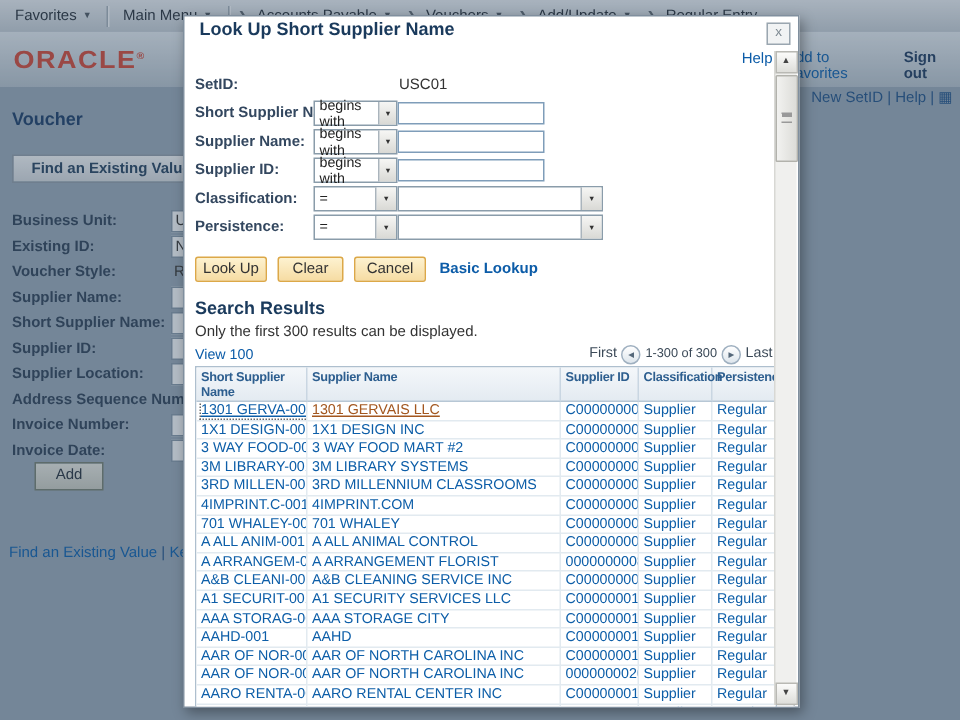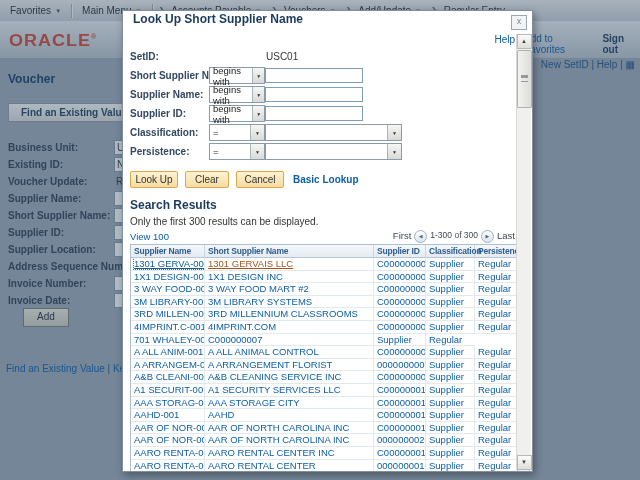--- a/index.html
+++ b/index.html
@@ -173,21 +173,21 @@
         <span class="bg-label">Business Unit:</span>
         <span class="bg-box">USC</span>
       </div>
 
       <div class="bg-field">
         <span class="bg-label">Existing ID:</span>
         <span class="bg-box">NEX</span>
       </div>
 
       <div class="bg-field">
-        <span class="bg-label">Voucher Update:</span>
+        <span class="bg-label">Voucher Style:</span>
         <span class="bg-box">Rev</span>
       </div>
 
       <div class="bg-field">
         <span class="bg-label">Supplier Name:</span>
         <span class="bg-box"></span>
       </div>
 
       <div class="bg-field">
         <span class="bg-label">Short Supplier Name:</span>
@@ -334,22 +334,22 @@
         <span class="pg-circle">◀</span>
         <span class="pg-range">1-300 of 300</span>
         <span class="pg-circle">▶</span>
         <span>Last</span>
       </div>
     </div>
 
     <div class="results">
       <div class="g-table">
         <div class="g-head">
+          <div>Short Supplier Name</div>
           <div>Supplier Name</div>
-          <div>Short Supplier Name</div>
           <div>Supplier ID</div>
           <div>Classification</div>
           <div>Persistence</div>
         </div>
         <div class="g-body">
 
             <div class="g-row">
               <div><span>1301 GERVA-001</span></div>
               <div><span>1301 GERVAIS LLC</span></div>
               <div><span>C000000001</span></div>
@@ -392,20 +392,21 @@
             <div class="g-row">
               <div><span>4IMPRINT.C-001</span></div>
               <div><span>4IMPRINT.COM</span></div>
               <div><span>C000000006</span></div>
               <div><span>Supplier</span></div>
               <div><span>Regular</span></div>
             </div>
 
             <div class="g-row">
               <div><span>701 WHALEY-001</span></div>
+              <div><span>701 WHALEY</span></div>
               <div><span>C000000007</span></div>
               <div><span>Supplier</span></div>
               <div><span>Regular</span></div>
             </div>
 
             <div class="g-row">
               <div><span>A ALL ANIM-001</span></div>
               <div><span>A ALL ANIMAL CONTROL</span></div>
               <div><span>C000000008</span></div>
               <div><span>Supplier</span></div>

